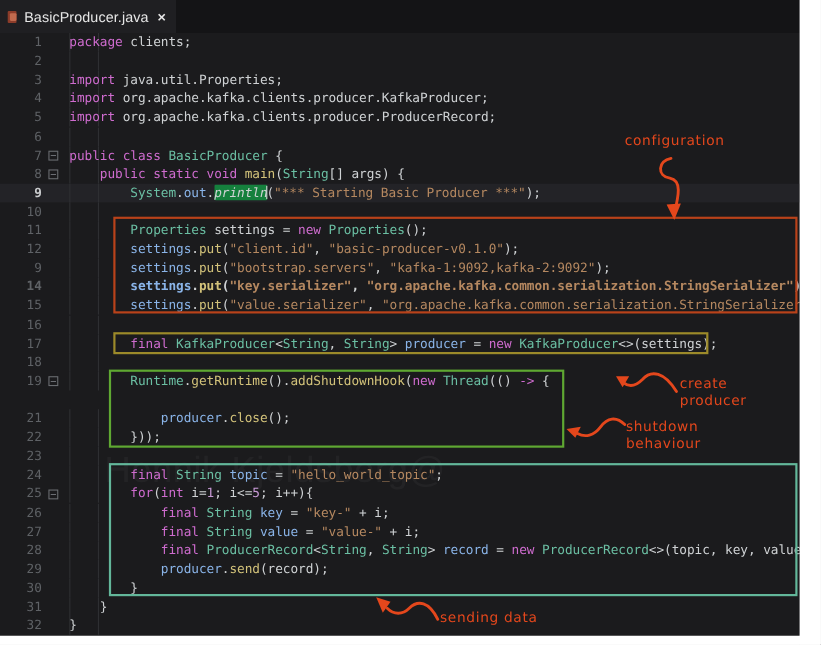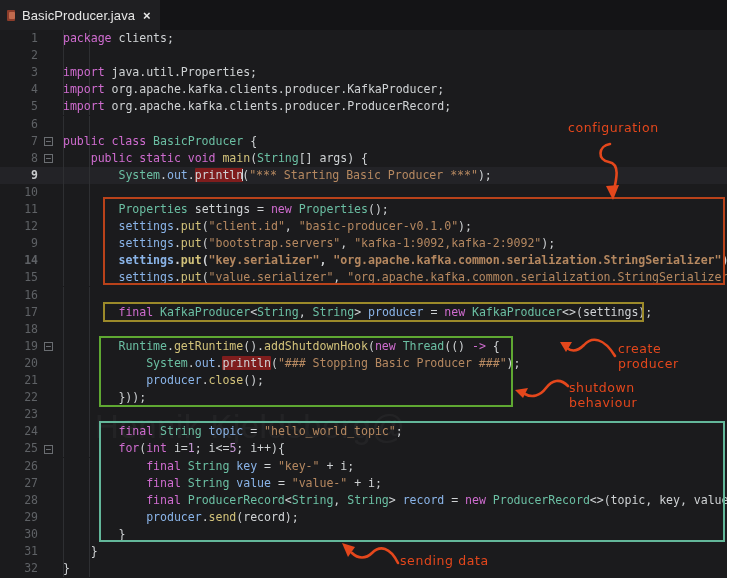--- a/index.html
+++ b/index.html
@@ -33,21 +33,21 @@
   .src{position:absolute;left:44px;top:0;white-space:pre;font-size:11.6px;line-height:17.1px;color:#cfd2d4;letter-spacing:-0.05px;}
 
   
   .kw{color:#cf6ccf;}        
   .ty{color:#6bbfa3;}
   .fn{color:#d2c27a;}
   .str{color:#b58860;}
   .num{color:#c89ad6;}
   .pl{color:#cfd2d4;}        
   .id{color:#8ab4e8;}
-  .sel{background:#7f1d1d;border-radius:1px;}
+  .sel{background:#15803d;border-radius:1px;font-style:italic;}
   .caret{display:inline-block;width:1px;height:12px;background:#cfd2d4;vertical-align:-2px;margin:0 -1px;}
 
   
   .hbox{position:absolute;box-sizing:border-box;pointer-events:none;}
   #box-config{border:2px solid #b9421a;}
   #box-create{border:2px solid #9c8a2a;}
   #box-shutdown{border:2px solid #5fa832;}
   #box-send{border:2px solid #63b79a;}
 
   
@@ -207,26 +207,20 @@
       </div>
 
       <div class="row" style="top:307.8px;position:absolute;left:0;width:727px;">
         <span class="ln">19</span>
         <span class="fold">–</span>
         <span class="gut1"></span>
           <span class="gut2"></span>
         <span class="src" style="left:63px;"><span class="pl">        </span><span class="ty">Runtime</span><span class="pl">.</span><span class="fn">getRuntime</span><span class="pl">().</span><span class="fn">addShutdownHook</span><span class="pl">(</span><span class="kw">new</span><span class="pl"> </span><span class="ty">Thread</span><span class="pl">(() </span><span class="kw">-&gt;</span><span class="pl"> {</span></span>
       </div>
 
-      <div class="row" style="top:324.9px;position:absolute;left:0;width:727px;">
-        <span class="ln">20</span>
-        <span class="gut1"></span>
-          <span class="gut2"></span>
-        <span class="src" style="left:63px;"><span class="pl">            </span><span class="ty">System</span><span class="pl">.</span><span class="id">out</span><span class="pl">.</span><span class="sel">println</span><span class="pl">(</span><span class="str">"### Stopping Basic Producer ###"</span><span class="pl">);</span></span>
-      </div>
 
       <div class="row" style="top:342px;position:absolute;left:0;width:727px;">
         <span class="ln">21</span>
         <span class="gut1"></span>
           <span class="gut2"></span>
         <span class="src" style="left:63px;"><span class="pl">            </span><span class="id">producer</span><span class="pl">.</span><span class="fn">close</span><span class="pl">();</span></span>
       </div>
 
       <div class="row" style="top:359.1px;position:absolute;left:0;width:727px;">
         <span class="ln">22</span>

